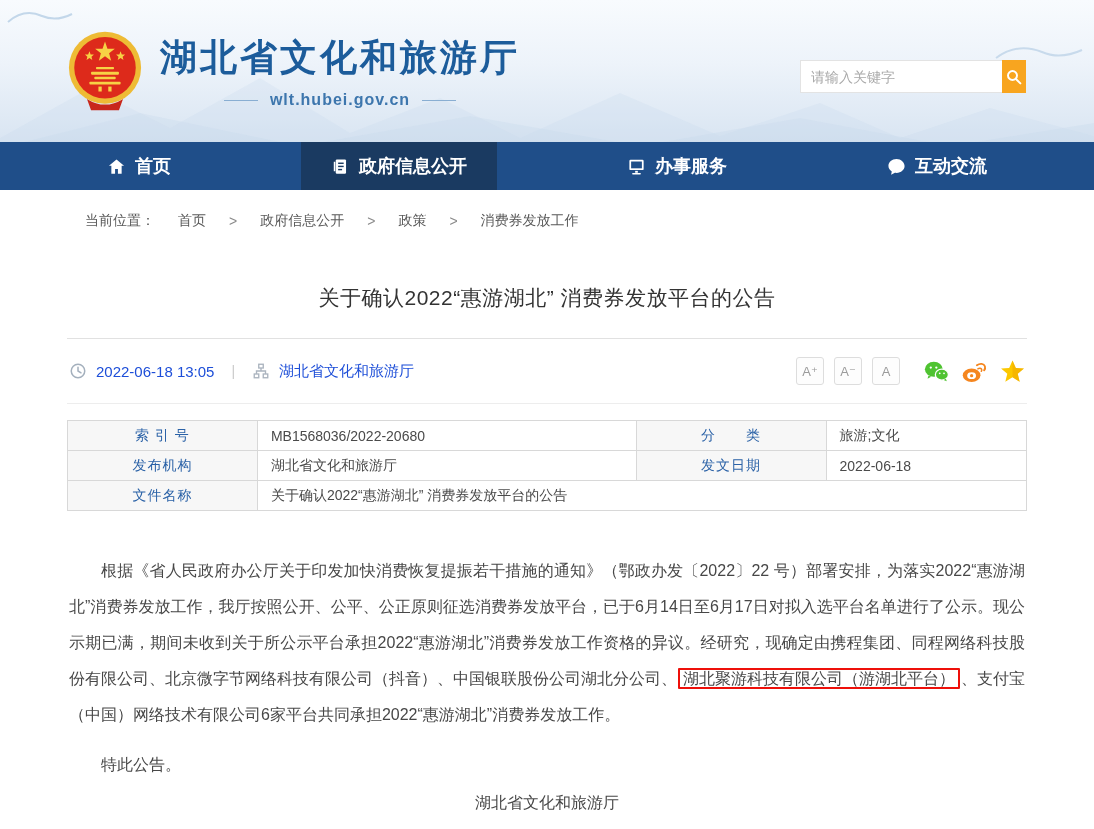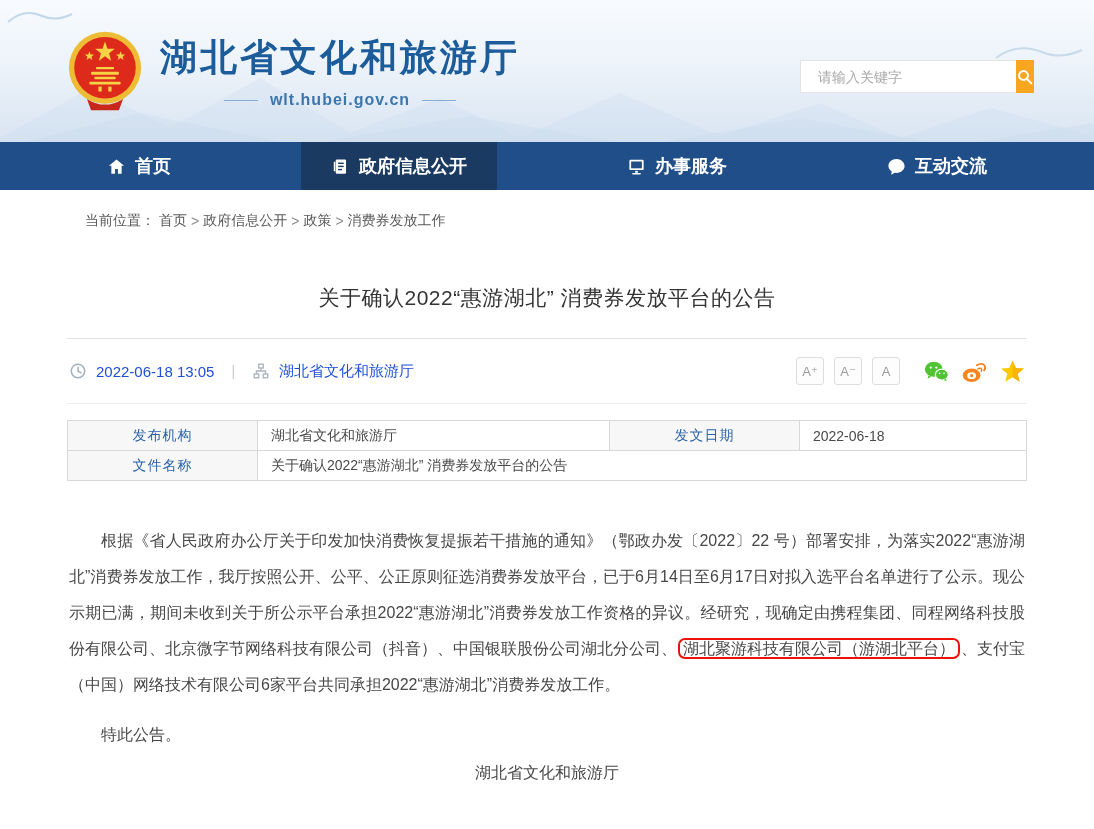--- a/index.html
+++ b/index.html
@@ -32,21 +32,21 @@
     margin-top:8px; gap:12px;font-weight:bold;
   }
   .dash-line { width:34px; height:1px; background:#89aed2; }
   .site-url { font-size:16px; color:#3d76ad; letter-spacing:1px; }
   .search-box {
     position:absolute; right:68px; top:60px;
     display:flex; width:226px; height:33px;
     background:#fff; border:1px solid #e3e3e3;
   }
   .search-input {
-    flex:1; border:none; outline:none; padding:0 17px;
+    flex:1; border:none; outline:none; padding:0 10px;
     font-size:14px; color:#333; font-family:inherit;
   }
   .search-input::placeholder { color:#a9a9a9; }
   .search-btn {
     width:34px; height:33px; margin:-1px -1px -1px 0;
     background:#f8a51f; border:none; cursor:pointer;
     display:flex; align-items:center; justify-content:center;
   }
   
   .nav { height:48px; background:#1f4e89; }
@@ -58,21 +58,21 @@
     display:flex; align-items:center; gap:9px; height:100%;
     padding:0 30px; color:#fff; font-size:18px; font-weight:bold;
     cursor:pointer; white-space:nowrap;
   }
   .nav-item.active { background:#1a3a61; }
   .nav-item svg { width:19px; height:19px; }
   
   .main { width:960px; margin:0 auto; }
   .breadcrumb {
     padding:22px 18px 0; font-size:14px; color:#595959;
-    display:flex; gap:4px; align-items:center;
+    display:flex; gap:23px; align-items:center;
   }
   .crumb-link { cursor:pointer; }
   .crumb-sep { color:#8a8a8a; }
   .article-title {
     margin-top:54px; text-align:center;
     font-size:21px; color:#333; font-weight:400; letter-spacing:.5px;
   }
   .meta-bar {
     margin-top:26px; border-top:1px solid #e1e1e1; border-bottom:1px solid #ededed;
     padding:18px 2px; display:flex; align-items:center;
@@ -100,21 +100,21 @@
   }
   .info-table td.val { color:#4a4a4a; }
   
   .body-text {
     margin-top:42px; font-size:16px; color:#474747;
     line-height:36px; text-align:justify; padding:0 2px;
   }
   .para { text-indent:2em; }
   .para + .para { margin-top:2px; }
   .highlight-box {
-    border:2px solid #ee100a; border-radius:7px; padding:0 3px; margin:0 1px;
+    border:2px solid #ee100a; border-radius:1px; padding:0 3px; margin:0 1px;
   }
   .signature { margin-top:26px; text-align:center; text-indent:0; }
 </style>
 </head>
 <body>
 
 <div class="header">
   <svg class="mountains" viewBox="0 0 1094 90" preserveAspectRatio="none">
     <path d="M0,80 L90,30 L170,70 L260,20 L350,75 L440,40 L520,80 L620,35 L720,78 L820,45 L900,80 L990,50 L1094,78 L1094,90 L0,90 Z" fill="#c6d8ea" opacity="0.45"></path>
     <path d="M0,90 L140,55 L300,88 L470,58 L640,88 L800,60 L950,88 L1094,65 L1094,90 Z" fill="#b7cde4" opacity="0.35"></path>
@@ -257,20 +257,26 @@
           <polygon points="12,1.5 15.2,8.6 23,9.1 17,14.1 18.9,21.8 12,17.5 5.1,21.8 7,14.1 1,9.1 8.8,8.6" fill="#fcc800"></polygon>
           <path d="M12,1.5 15.2,8.6 23,9.1 17,14.1 18.9,21.8 12,17.5 Z" fill="#f0a800" opacity="0.55"></path>
         </svg>
       </div>
     </div>
   </div>
 
   <table class="info-table">
     <tbody>
       <tr>
+        <td class="lbl">索 引 号</td>
+        <td class="val" style="width:39.5%">MB1568036/2022-20680</td>
+        <td class="lbl">分　　类</td>
+        <td class="val">旅游;文化</td>
+      </tr>
+      <tr>
         <td class="lbl">发布机构</td>
         <td class="val">湖北省文化和旅游厅</td>
         <td class="lbl">发文日期</td>
         <td class="val">2022-06-18</td>
       </tr>
       <tr>
         <td class="lbl">文件名称</td>
         <td class="val" colspan="3">关于确认2022“惠游湖北” 消费券发放平台的公告</td>
       </tr>
     </tbody>

